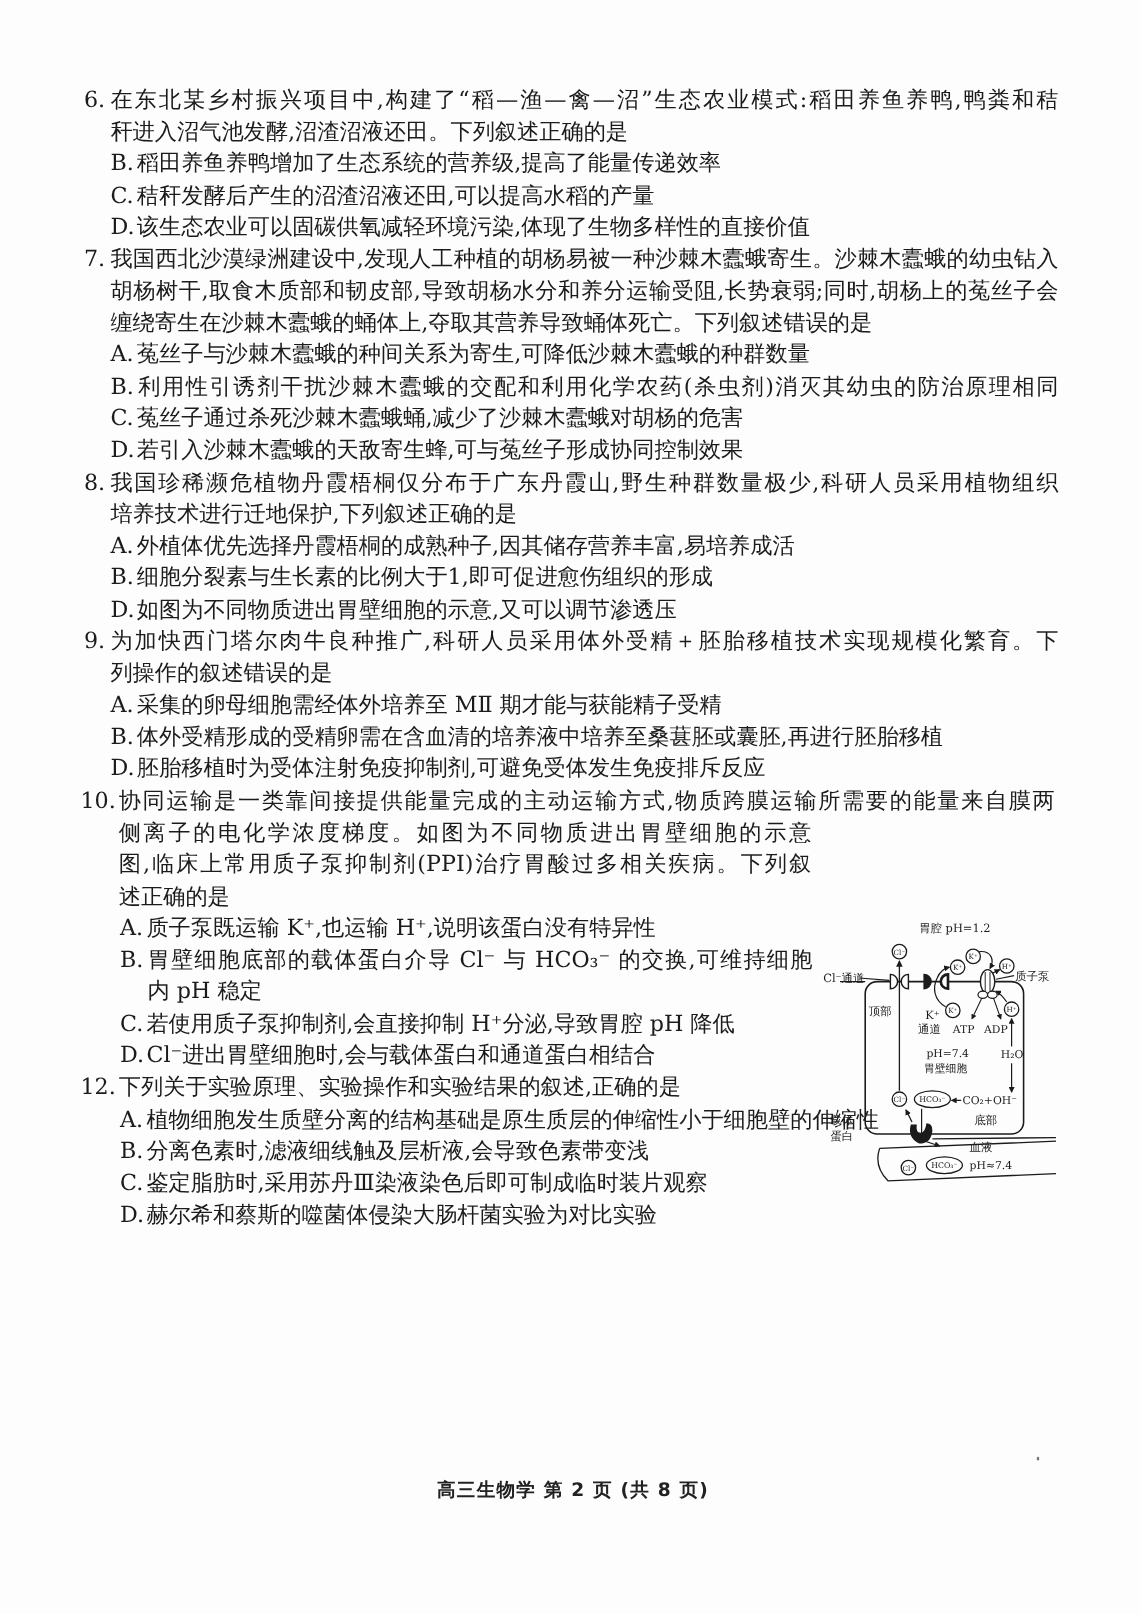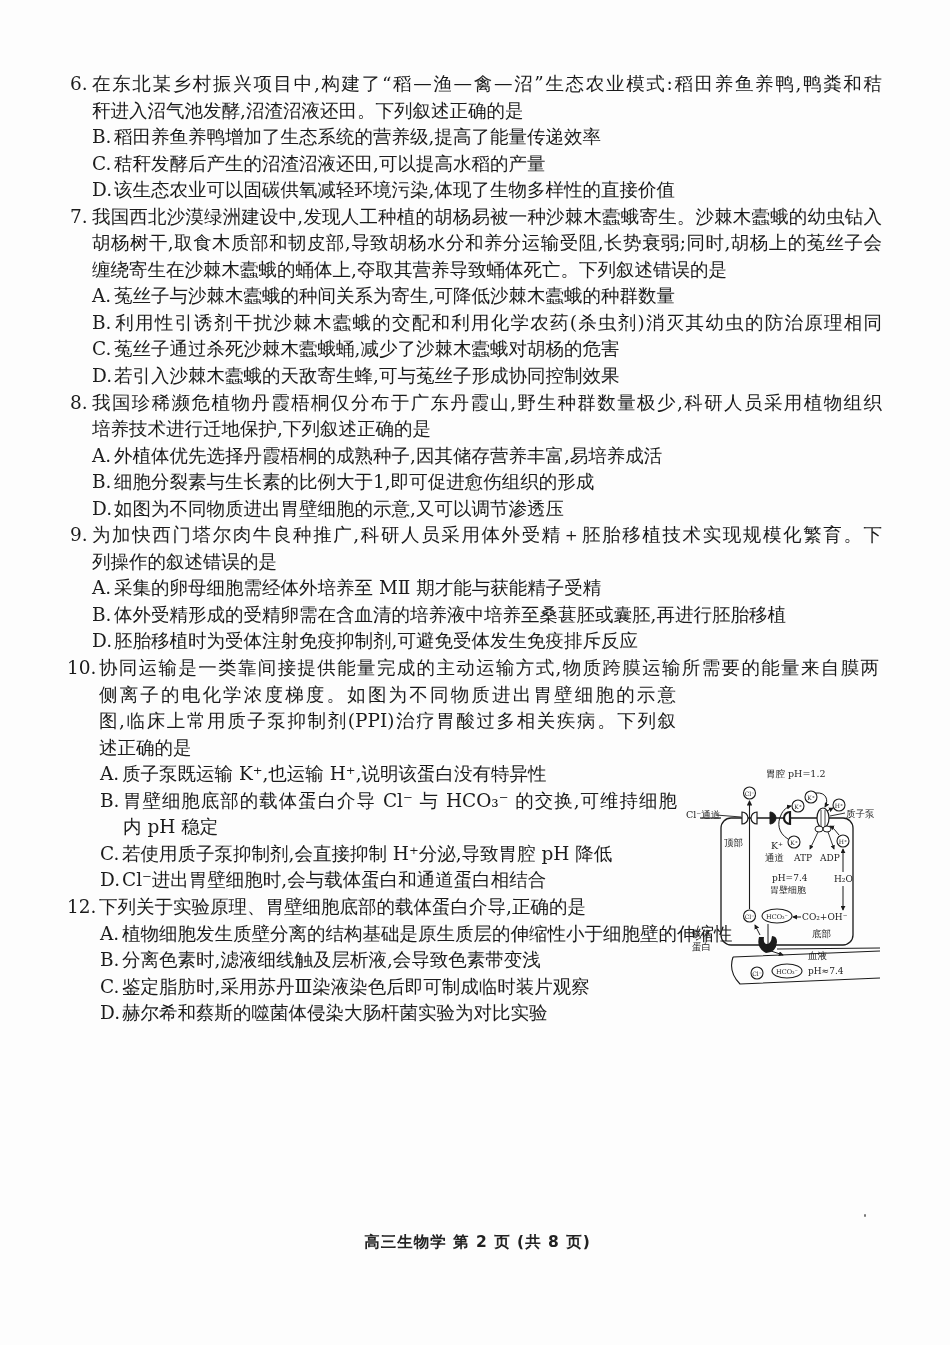--- a/index.html
+++ b/index.html
@@ -141,21 +141,21 @@
           <span class="opt"><span class="lbl">C.</span><span>若使用质子泵抑制剂,会直接抑制 H⁺分泌,导致胃腔 pH 降低</span></span>
         </div>
       <div class="line">
           <span class="opt"><span class="lbl">D.</span><span>Cl⁻进出胃壁细胞时,会与载体蛋白和通道蛋白相结合</span></span>
         </div>
     </section>
 
     <section class="q q2">
       <div class="line">
         <span class="qnum">12.</span>
-        <span class="stem">下列关于实验原理、胃壁细胞底部的载体蛋白介导,正确的是</span>
+        <span class="stem">下列关于实验原理、实验操作和实验结果的叙述,正确的是</span>
       </div>
       <div class="line">
           <span class="opt"><span class="lbl">A.</span><span>植物细胞发生质壁分离的结构基础是原生质层的伸缩性小于细胞壁的伸缩性</span></span>
         </div>
       <div class="line">
           <span class="opt"><span class="lbl">B.</span><span>分离色素时,滤液细线触及层析液,会导致色素带变浅</span></span>
         </div>
       <div class="line">
           <span class="opt"><span class="lbl">C.</span><span>鉴定脂肪时,采用苏丹Ⅲ染液染色后即可制成临时装片观察</span></span>
         </div>

